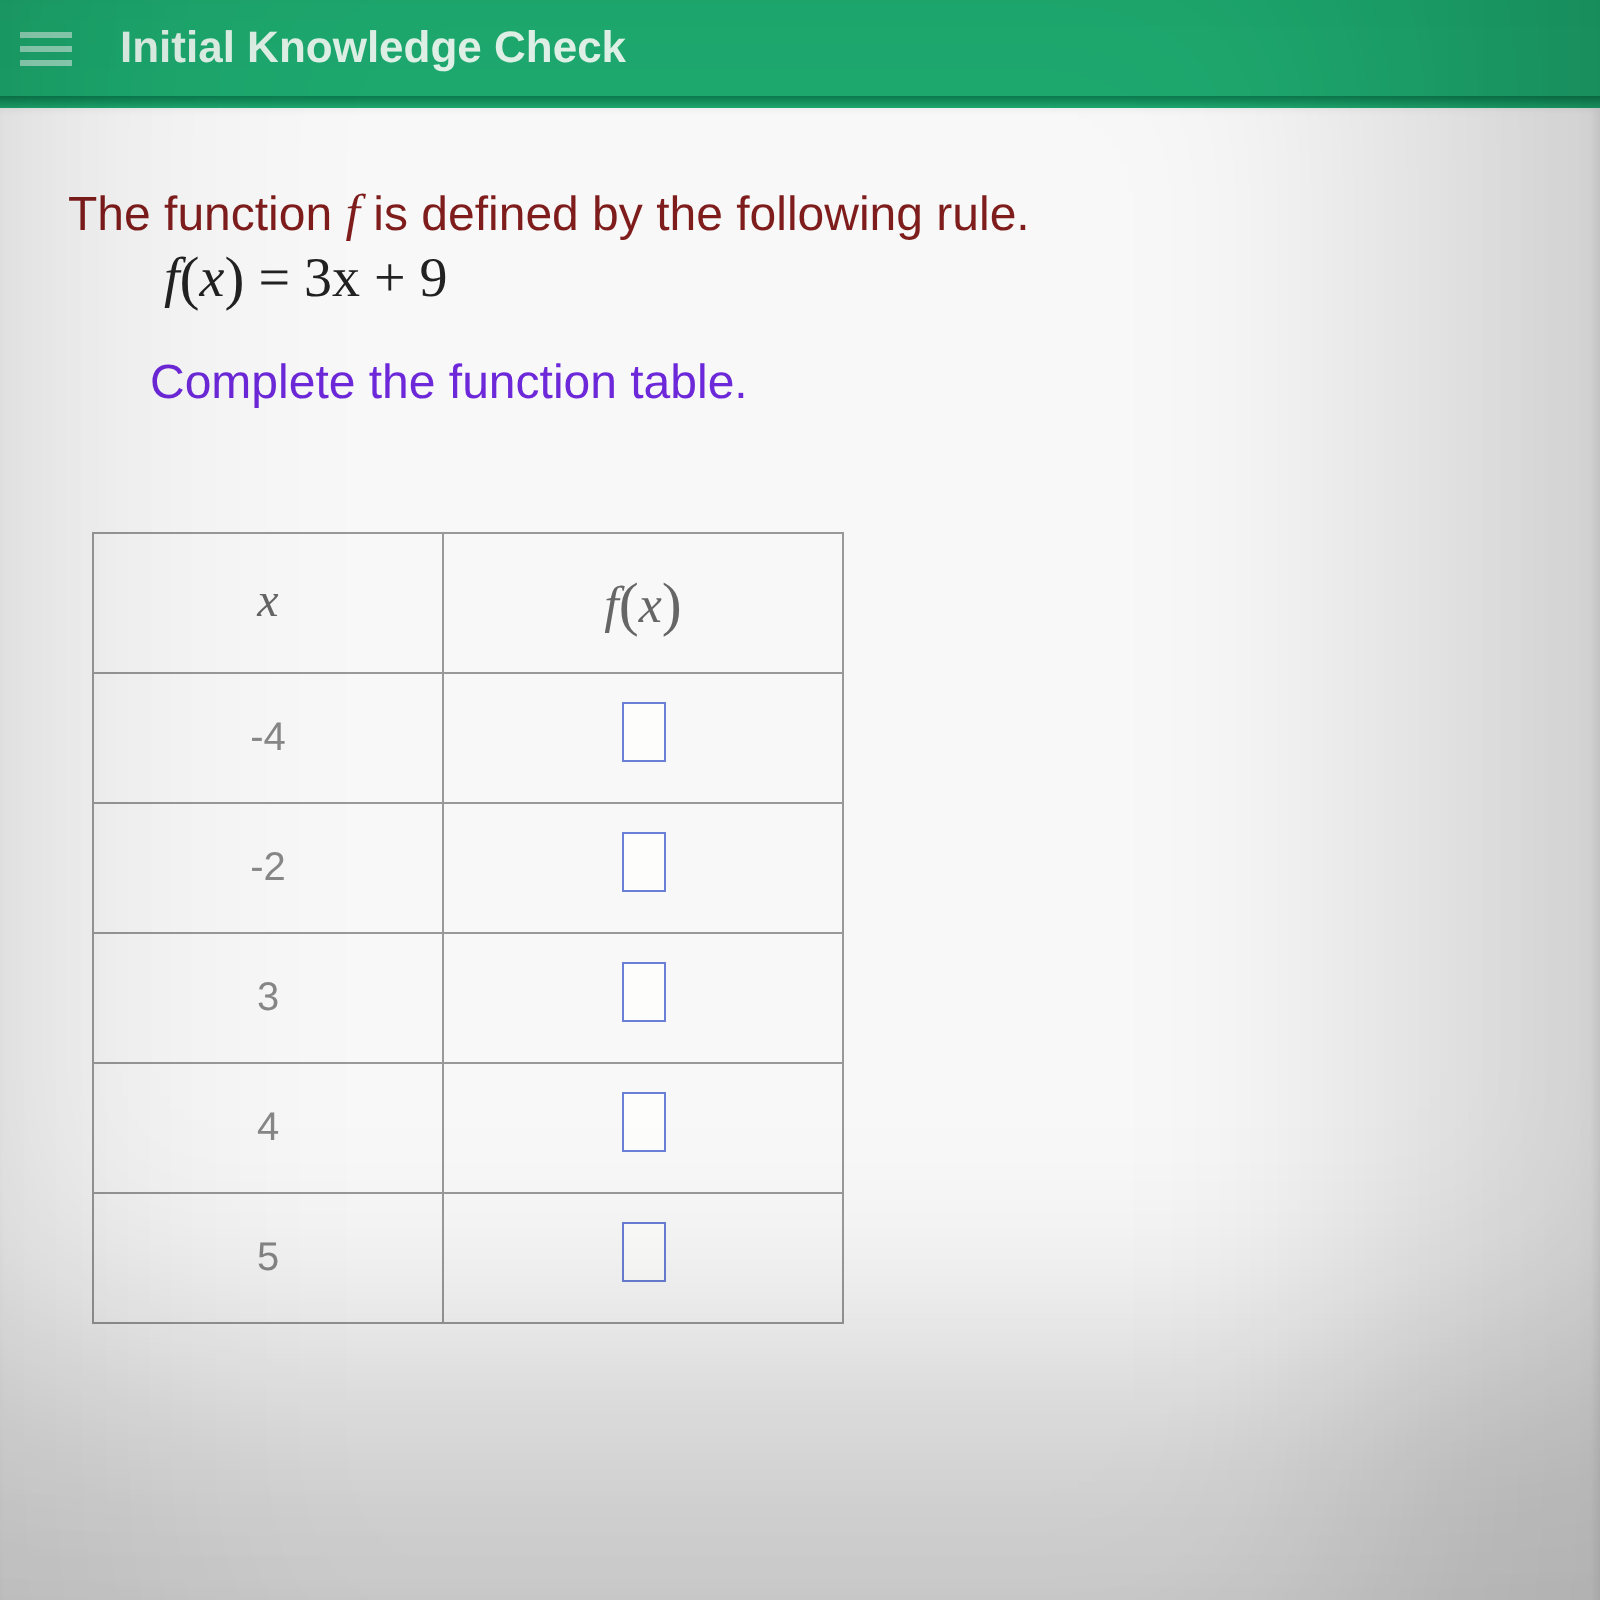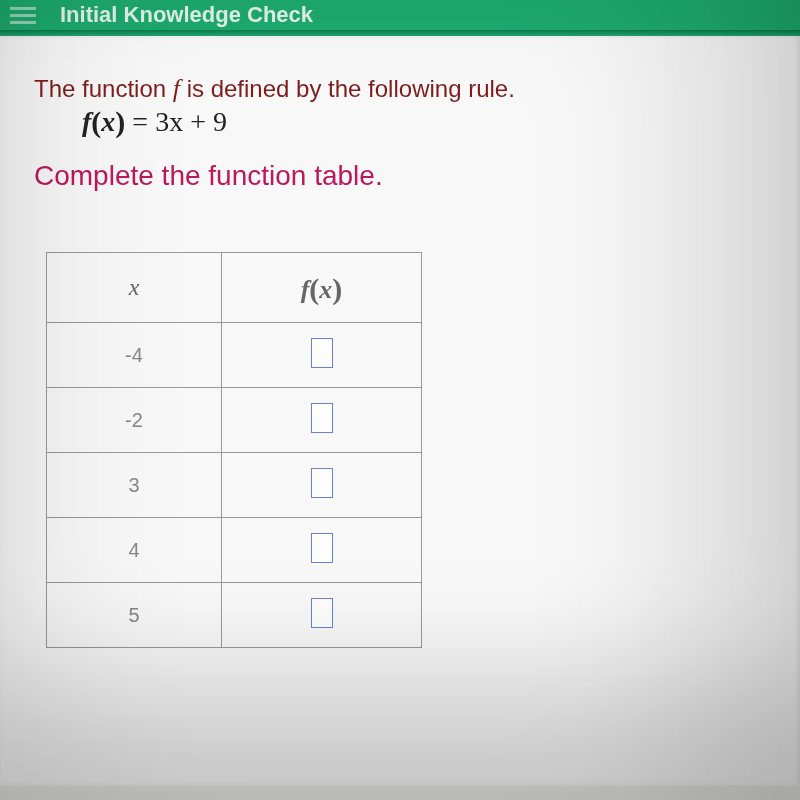--- a/index.html
+++ b/index.html
@@ -10,21 +10,21 @@
     body {
       font-family: Arial, Verdana, sans-serif;
       background: #e8e8e6;
       width: 800px;
       height: 800px;
       overflow: hidden;
       position: relative;
     }
     .header-bar {
       background: #1ea96f;
-      height: 30px;
+      height: 48px;
       display: flex;
       align-items: center;
       padding-left: 10px;
       color: #e0f2e8;
       font-size: 22px;
       font-weight: bold;
     }
     .menu-icon {
       display: flex;
       flex-direction: column;
@@ -74,23 +74,24 @@
       margin-left: 48px;
       margin-bottom: 22px;
     }
     .equation .f {
       font-style: italic;
     }
     .equation .x {
       font-style: italic;
     }
     .prompt-line2 {
-      color: #be185d;
-      font-size: 28px;
+      color: #6d28d9;
+      font-size: 24px;
       margin-bottom: 60px;
+      margin-left: 41px;
     }
     .func-table {
       border-collapse: collapse;
       margin-left: 12px;
     }
     .func-table td, .func-table th {
       border: 1px solid #999;
       text-align: center;
       vertical-align: middle;
       padding: 0;
@@ -115,21 +116,20 @@
     }
     .input-box {
       display: inline-block;
       width: 22px;
       height: 30px;
       border: 1px solid #6a7fd6;
       background: #fdfdfb;
     }
     .fx-expr {
       white-space: nowrap;
-      font-weight: bold;
     }
     .fx-expr .paren {
       font-style: normal;
       font-size: 30px;
       position: relative;
       top: 1px;
     }
   </style>
 </head>
 <body>

